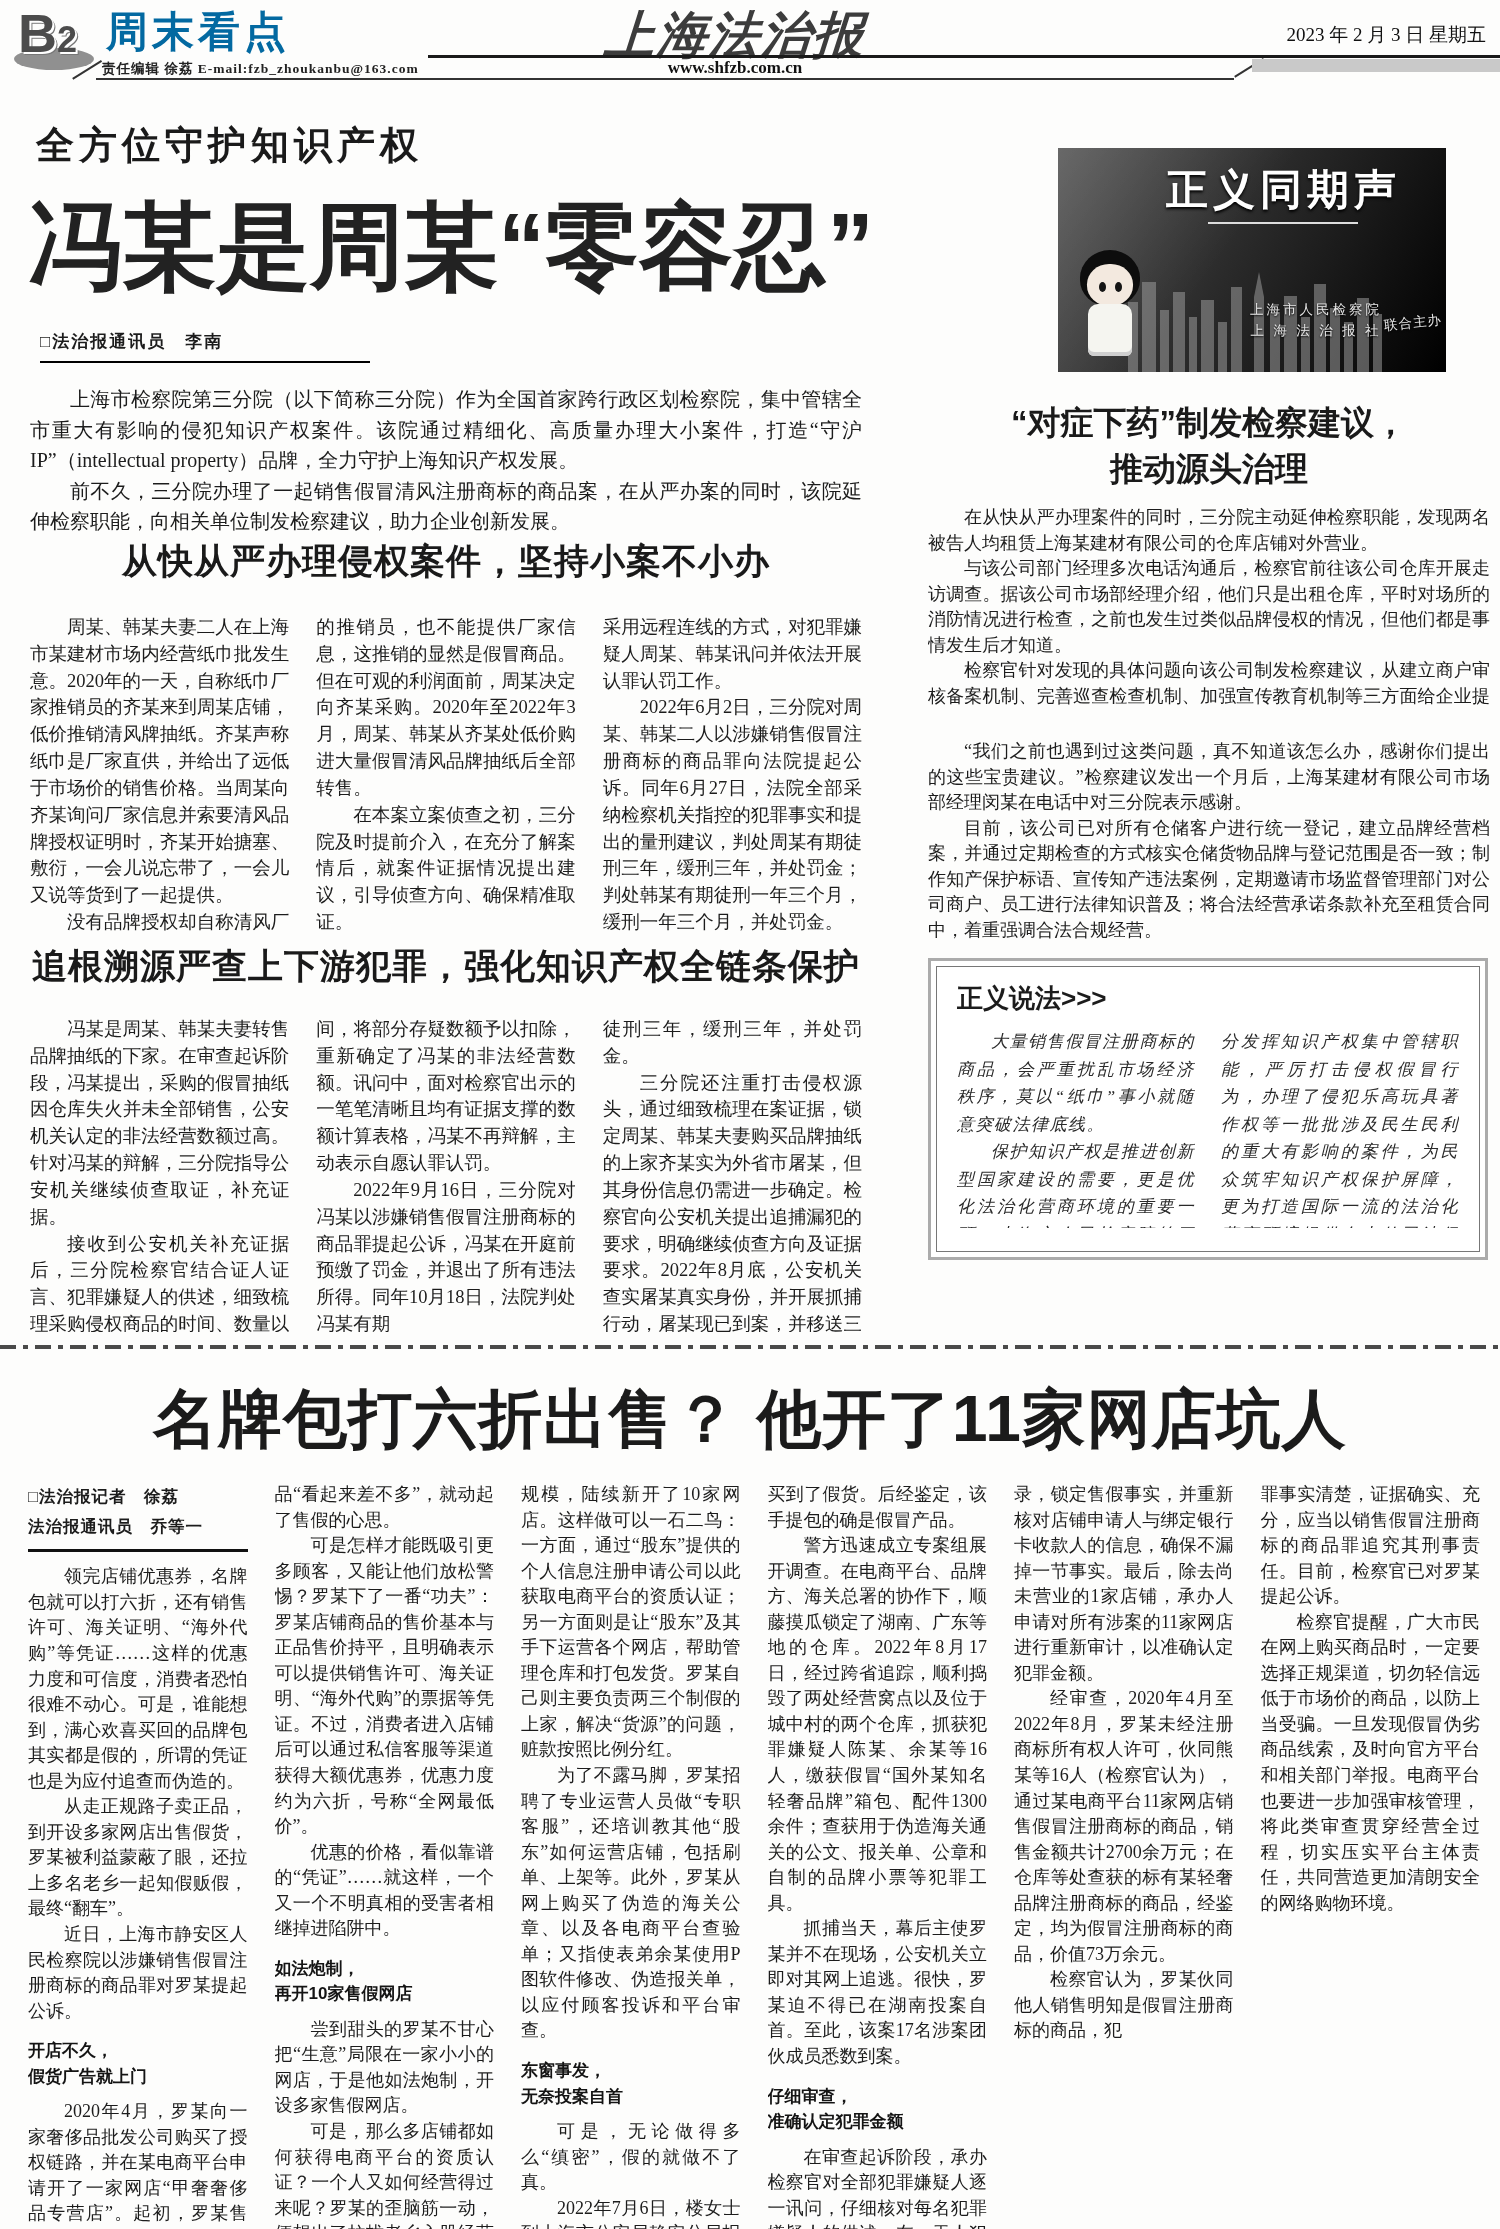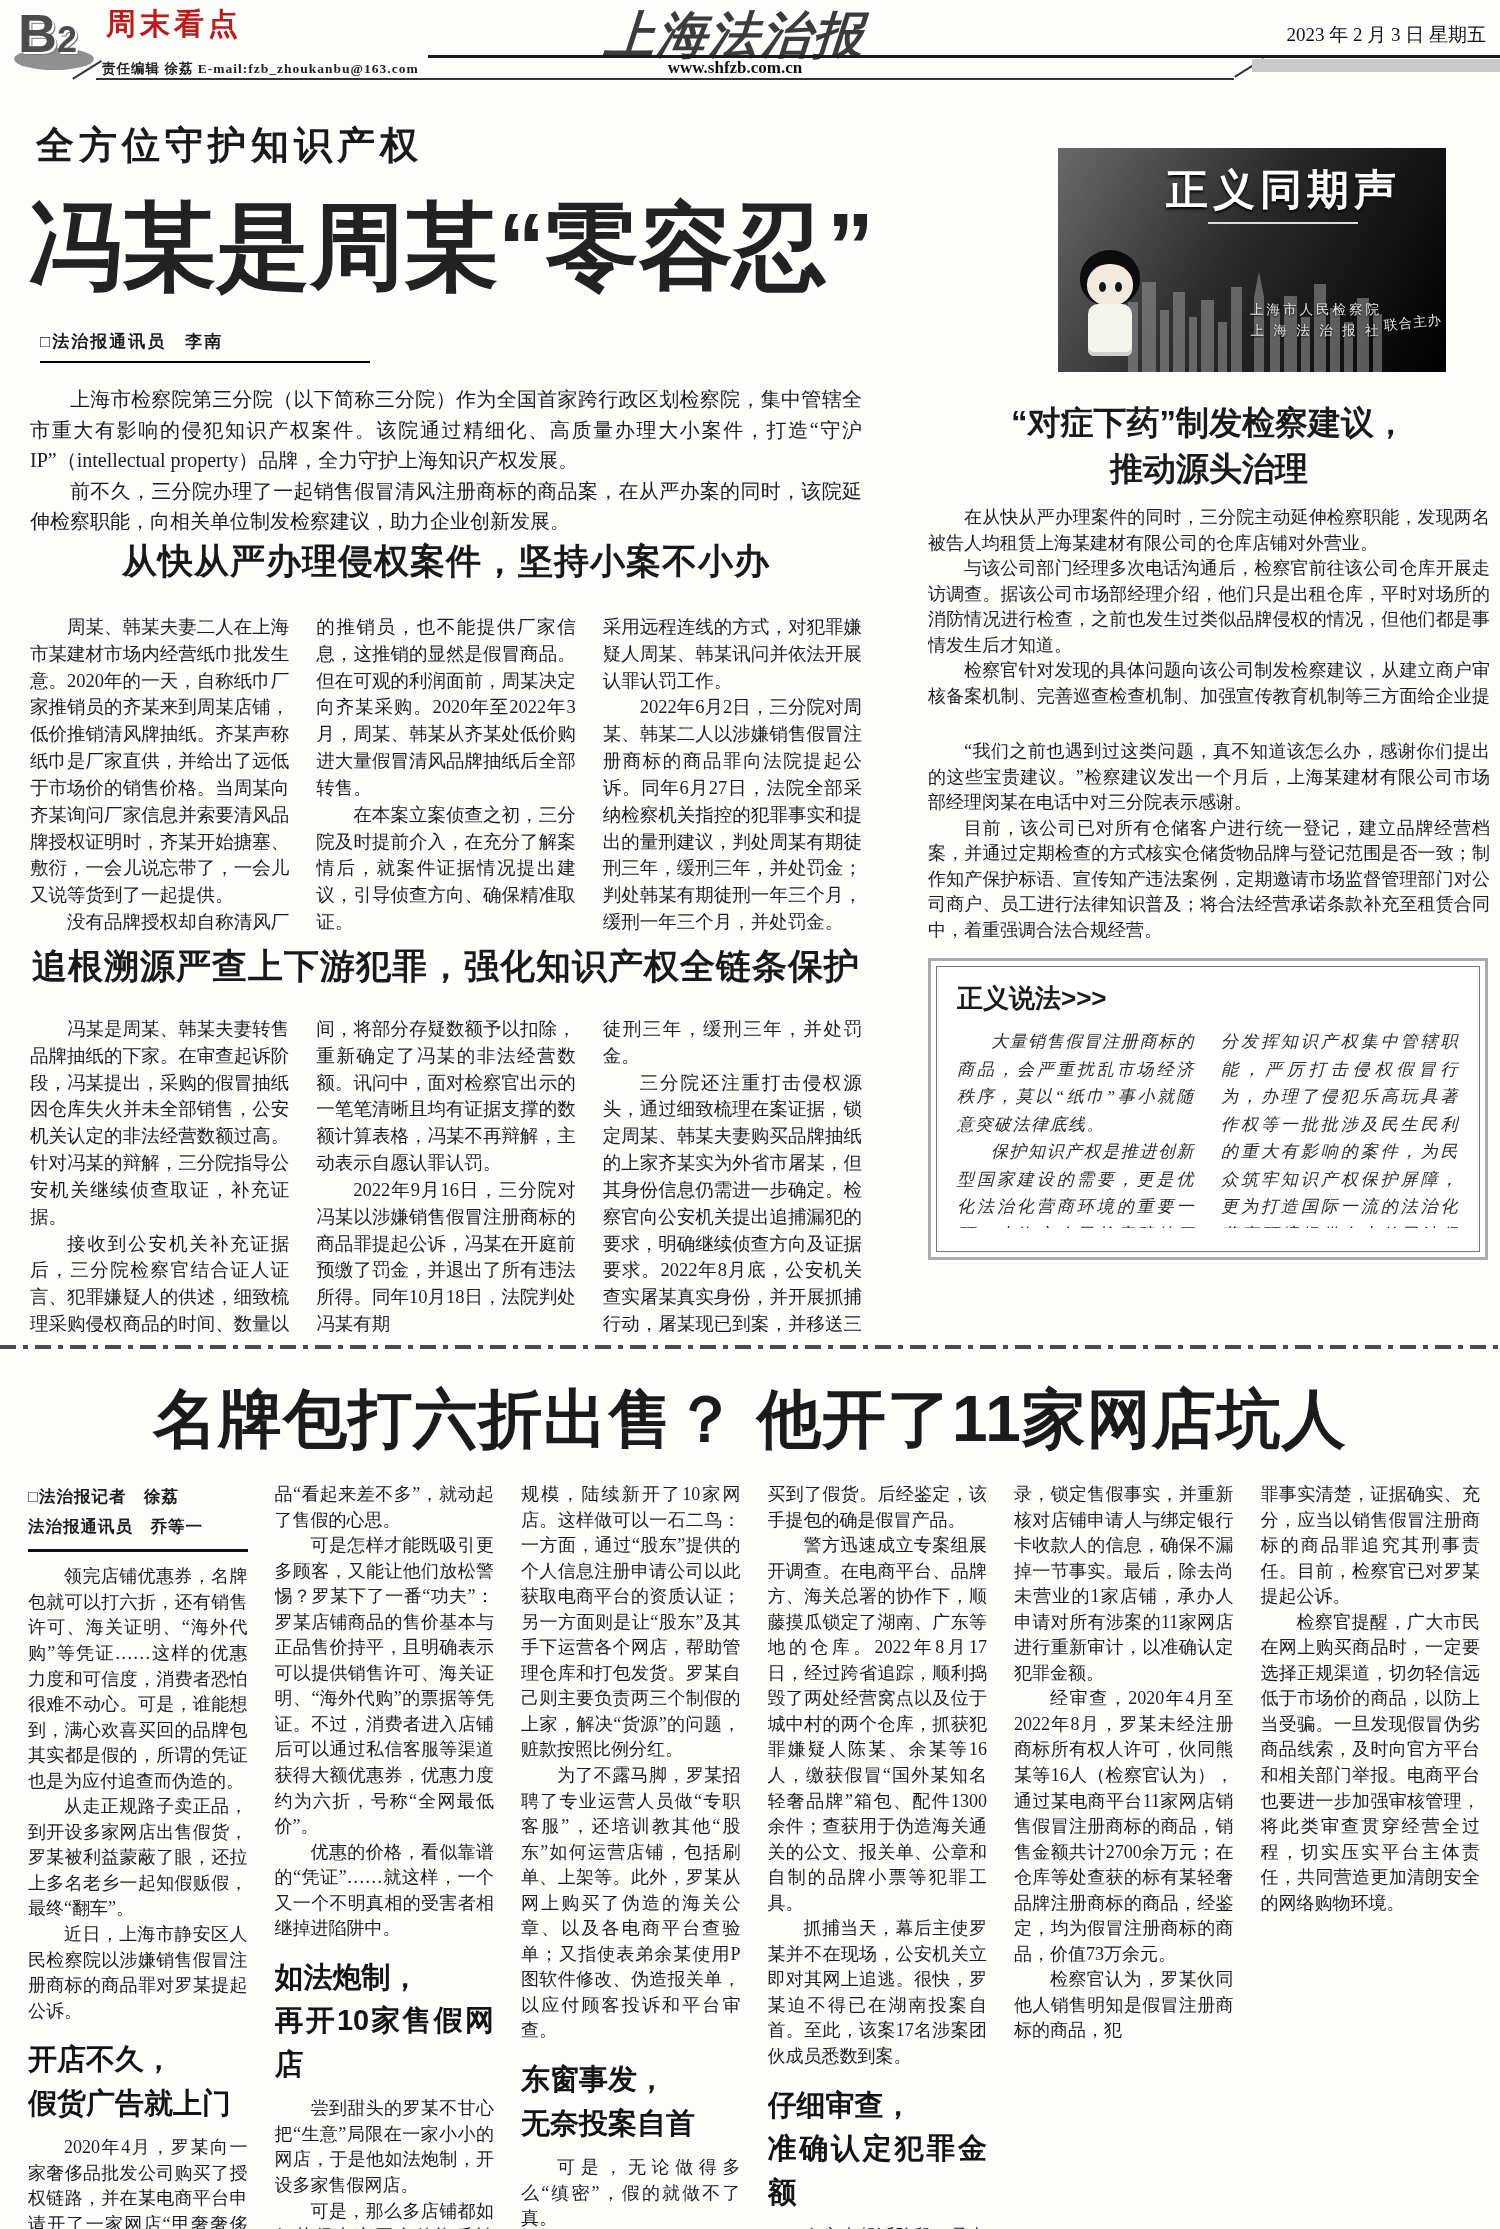--- a/index.html
+++ b/index.html
@@ -7,21 +7,21 @@
         overflow:hidden;color:#1c1c1c;font-family:"Liberation Serif","DejaVu Serif",serif;}
   .abs{position:absolute;}
   
   .b2{left:14px;top:6px;width:84px;height:66px;}
   .b2-ellipse{position:absolute;left:0;bottom:2px;width:80px;height:22px;background:#909090;border-radius:50%;}
   .b2-text{position:absolute;left:4px;top:-4px;font-family:"Liberation Sans","DejaVu Sans",sans-serif;
            font-weight:bold;color:#4c4c4c;text-shadow:2px 2px 0 #fff,3px 3px 0 #777;}
   .b2-letter{font-size:54px;}
   .b2-digit{font-size:36px;}
   .section-name{left:106px;top:4px;font-family:"Liberation Sans","DejaVu Sans",sans-serif;
-                font-weight:bold;font-size:30px;letter-spacing:4px;color:#b91c1c;}
+                font-weight:bold;font-size:42px;letter-spacing:4px;color:#0369a1;}
   .editor-line{left:102px;top:60px;font-size:13.5px;font-weight:bold;color:#222;letter-spacing:1px;}
   .masthead{left:560px;top:2px;width:350px;text-align:center;font-weight:bold;font-size:50px;
             color:#3c3c3c;font-style:italic;letter-spacing:2px;transform:skewX(-4deg);}
   .masthead-url{left:560px;top:58px;width:350px;text-align:center;font-weight:bold;font-size:17px;color:#111;}
   .date-line{right:14px;top:22px;font-size:19px;color:#111;}
   .rule-thick{left:428px;top:55px;width:1072px;height:3px;background:#1a1a1a;}
   .rule-editor{left:96px;top:78px;width:1138px;height:1.5px;background:#333;}
   .diag{width:34px;height:1.5px;background:#333;}
   .diag1{left:70px;top:69px;transform:rotate(-32deg);}
   .diag2{left:1232px;top:67px;transform:rotate(-32deg);}
@@ -77,21 +77,21 @@
   .jbox-cols>div{flex:1;overflow:hidden;}
   
   .dashes{left:0;top:1345px;width:1500px;height:4px;
           background:repeating-linear-gradient(90deg,#4a4a4a 0 16px,transparent 16px 23px,#4a4a4a 23px 28px,transparent 28px 35px);}
   
   .bottom-headline{left:20px;top:1376px;width:1460px;text-align:center;font-family:"Liberation Sans","DejaVu Sans",sans-serif;
           font-weight:bold;font-size:64px;letter-spacing:1px;color:#1b1b1b;white-space:nowrap;}
   .bottom-cols{left:28px;top:1482px;width:1452px;height:747px;gap:27px;font-size:18px;line-height:1.42;}
   .col-byline{font-size:16.5px;font-weight:bold;letter-spacing:1px;line-height:1.8;
           border-bottom:3px solid #111;padding-bottom:8px;margin-bottom:12px;}
-  .col-subhead{font-family:"Liberation Sans","DejaVu Sans",sans-serif;font-weight:bold;font-size:29px;
+  .col-subhead{font-family:"Liberation Sans","DejaVu Sans",sans-serif;font-weight:bold;font-size:17px;
           line-height:1.5;margin:14px 0 10px;white-space:pre-line;color:#141414;}
 </style>
 </head>
 <body>
 
 <div class="page">
 
   <div class="abs b2">
     <div class="b2-ellipse"></div>
     <div class="b2-text">

